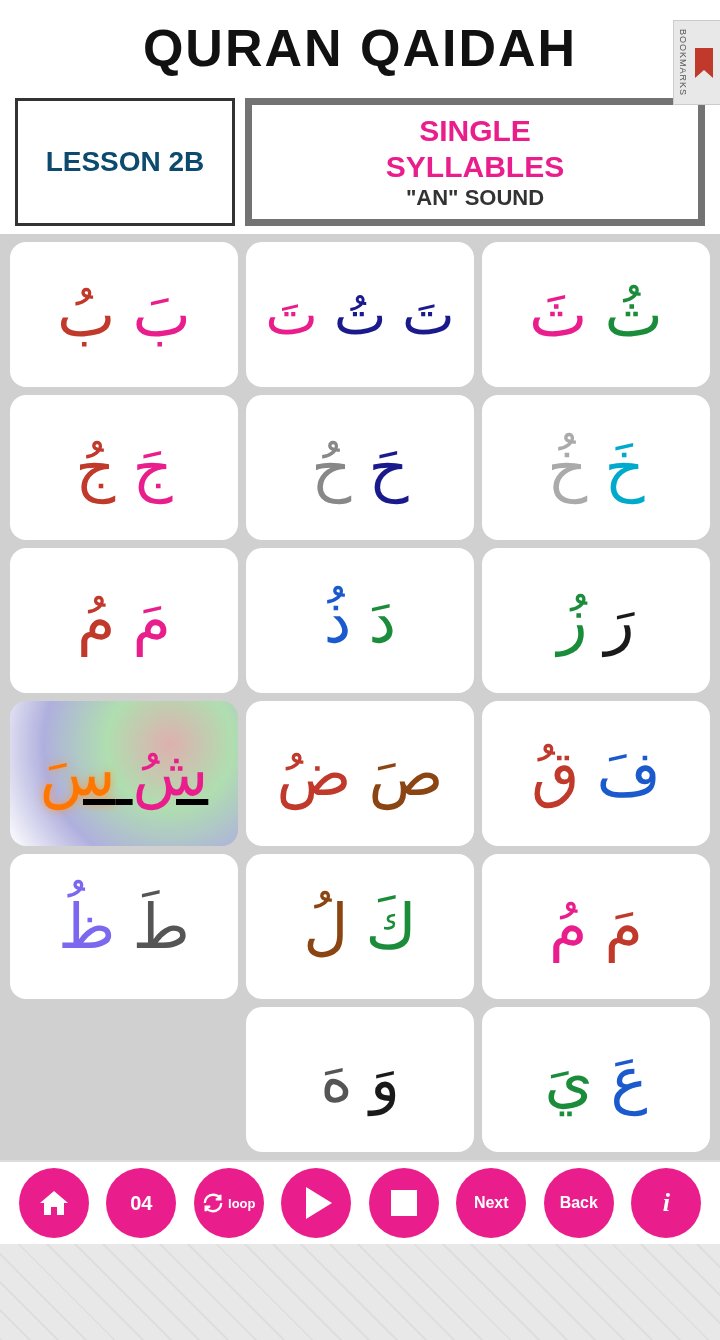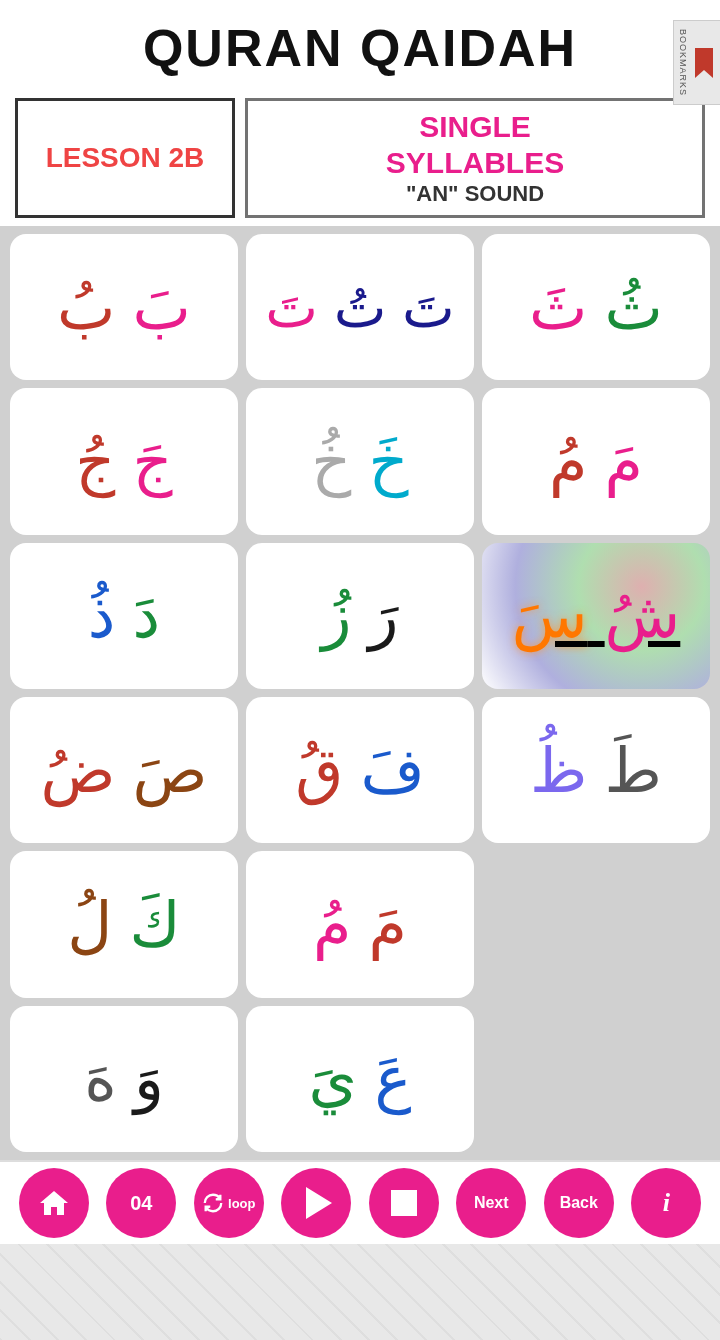--- a/index.html
+++ b/index.html
@@ -86,35 +86,35 @@
       padding: 8px 15px 8px;
       gap: 10px;
       background: white;
     }
 
     .lesson-box {
       border: 3px solid #333;
       padding: 12px 20px;
       font-size: 28px;
       font-weight: 900;
-      color: #ef4444;
+      color: #0c4a6e;
       display: flex;
       align-items: center;
       justify-content: center;
       min-width: 220px;
       background: white;
     }
 
     .lesson-info {
       flex: 1;
       display: flex;
       flex-direction: column;
       align-items: center;
       justify-content: center;
-      border: 3px solid #737373;
+      border: 7px solid #737373;
       padding: 8px;
       background: white;
     }
 
     .lesson-title-pink {
       color: #e91e8c;
       font-size: 30px;
       font-weight: 900;
       text-align: center;
       line-height: 1.2;
@@ -295,20 +295,25 @@
       </span>
     </div>
 
     <div class="arabic-cell">
       <span style="font-size:62px; direction:rtl;">
         <span style="color:#e91e8c;">جَ</span> <span style="color:#c0392b;">جُ</span>
       </span>
     </div>
     <div class="arabic-cell">
       <span style="font-size:62px; direction:rtl;">
+        <span style="color:#1a1a8c;">حَ</span> <span style="color:#888;">حُ</span>
+      </span>
+    </div>
+    <div class="arabic-cell">
+      <span style="font-size:62px; direction:rtl;">
         <span style="color:#00aacc;">خَ</span> <span style="color:#aaa;">خُ</span>
       </span>
     </div>
 
     <div class="arabic-cell">
       <span style="font-size:62px; direction:rtl;">
         <span style="color:#e91e8c;">مَ</span> <span style="color:#c0392b;">مُ</span>
       </span>
     </div>
     <div class="arabic-cell">

